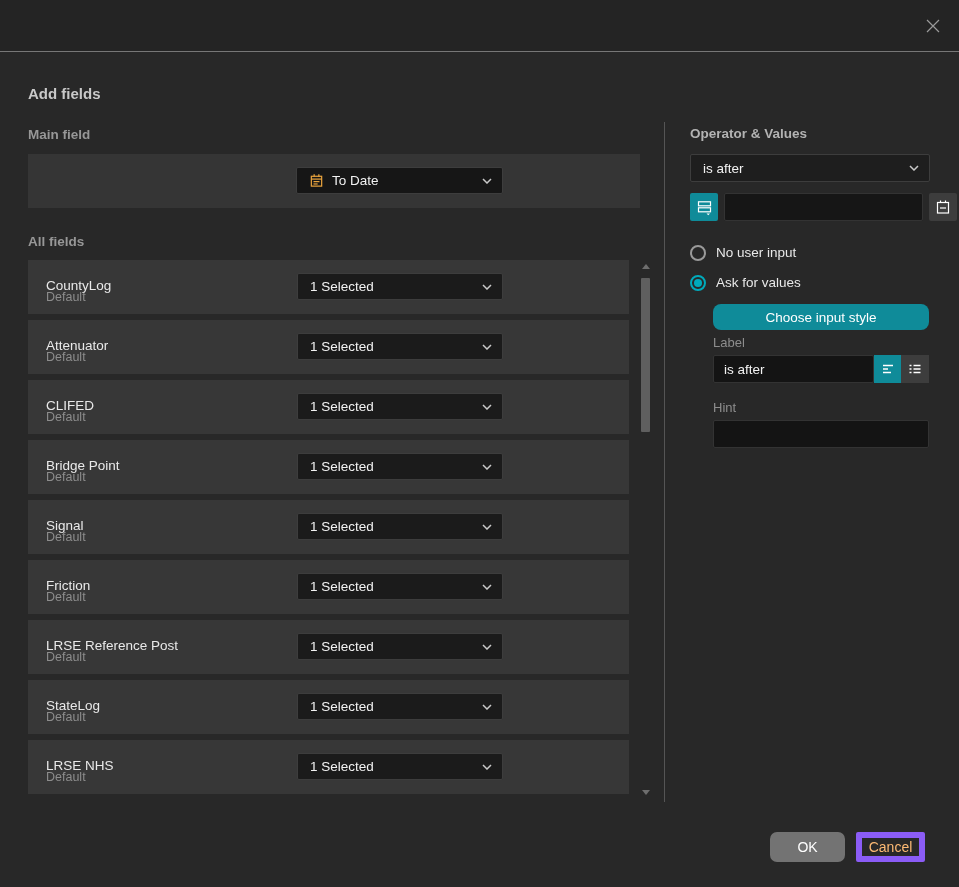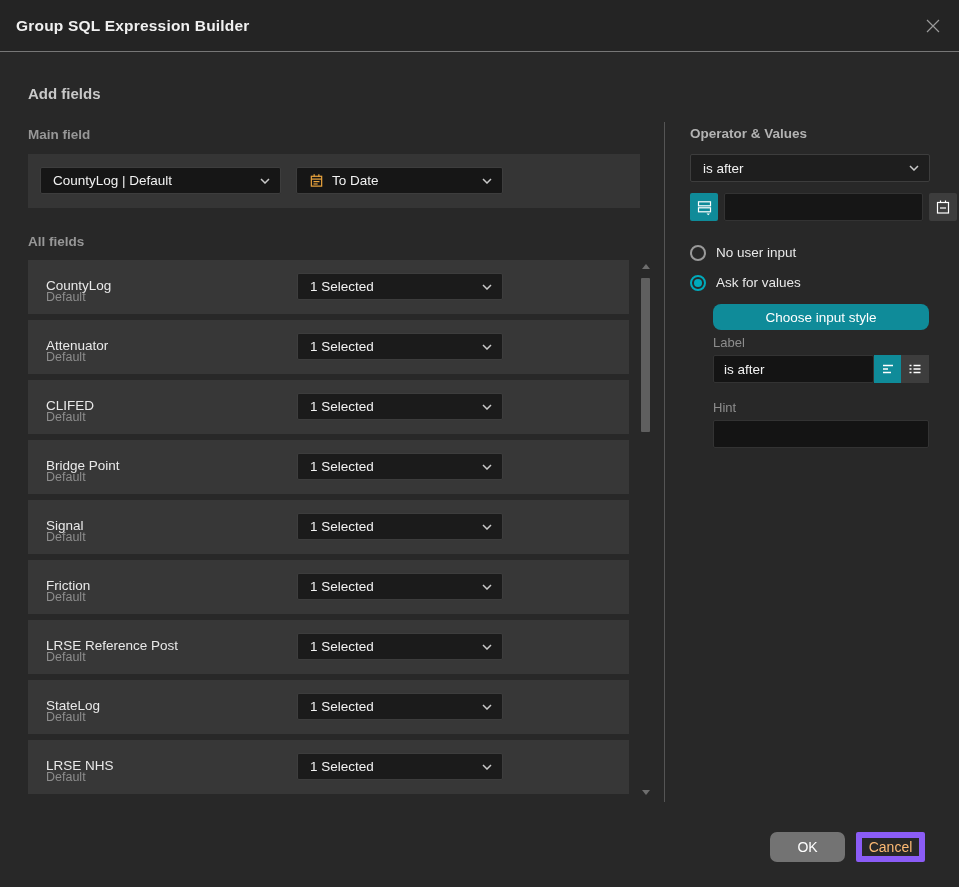--- a/index.html
+++ b/index.html
@@ -145,38 +145,31 @@
     background:transparent; color:#fdba74; border:6px solid #8b5cf6; border-radius:2px;
     font-size:14px; font-family:"Liberation Sans", sans-serif; cursor:pointer;
   }
 </style>
 </head>
 <body>
 
 <div id="app">
 
   <div class="titlebar">
-    <span class="title">Group SQL Expression Builder</span>
     <button class="close-btn">
       <svg width="18" height="18" viewBox="0 0 18 18">
         <path d="M3 3 L15 15 M15 3 L3 15" stroke="#9a9a9a" stroke-width="1.2" fill="none"></path>
       </svg>
     </button>
   </div>
 
   <div class="h-add-fields">Add fields</div>
   <div class="sec-label lbl-main-field">Main field</div>
 
   <div class="main-band">
-    <div class="select main-field-select">
-      <span class="sel-text">CountyLog | Default</span>
-      <svg class="chev" width="10" height="6" viewBox="0 0 10 6">
-        <path d="M1 1 L5 5 L9 1" fill="none" stroke="#c9c9c9" stroke-width="1.5"></path>
-      </svg>
-    </div>
     <div class="select main-date-select">
       <span class="cal">
         <svg width="15" height="15" viewBox="0 0 16 16" fill="none" stroke="#e8a33d" stroke-width="1.3">
           <rect x="2.5" y="3.5" width="11" height="10.5"></rect>
           <line x1="2.5" y1="6.5" x2="13.5" y2="6.5"></line>
           <line x1="5.5" y1="1.3" x2="5.5" y2="4"></line>
           <line x1="10.5" y1="1.3" x2="10.5" y2="4"></line>
           <line x1="4.8" y1="9.2" x2="11.2" y2="9.2"></line>
           <line x1="4.8" y1="11.7" x2="9.2" y2="11.7"></line>
         </svg>

